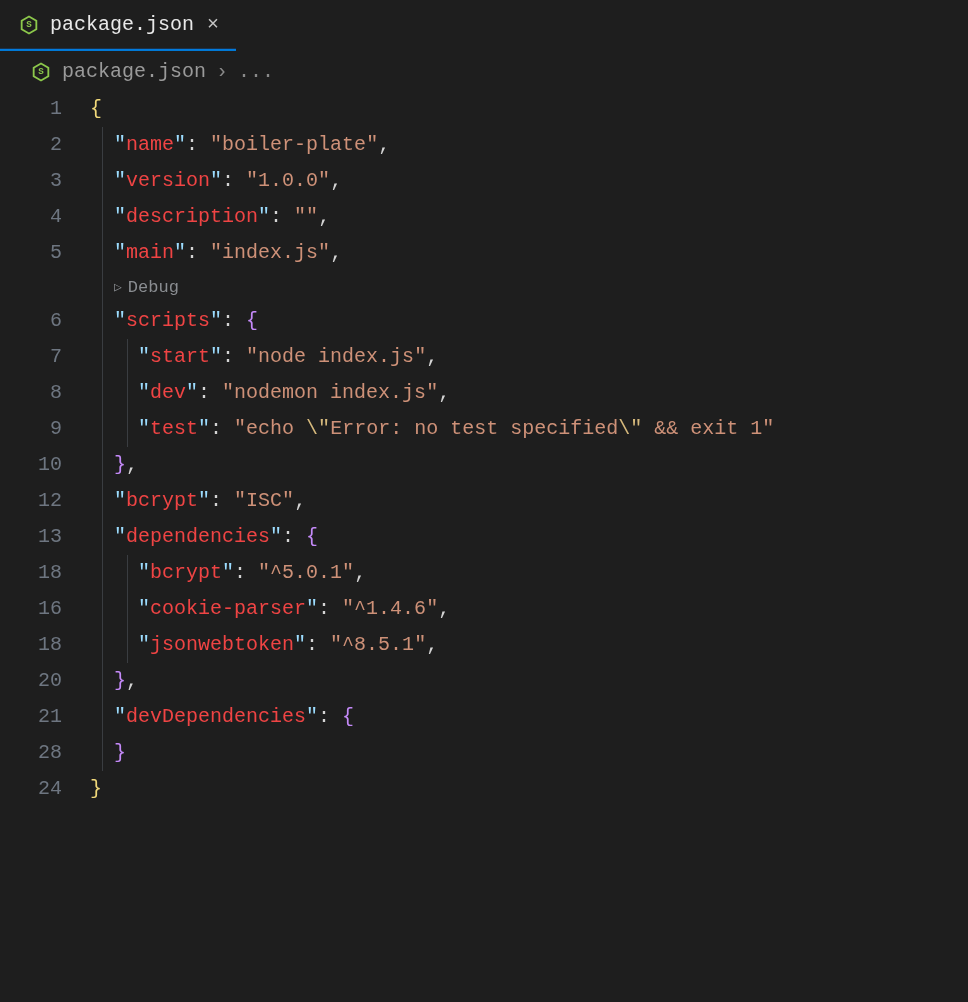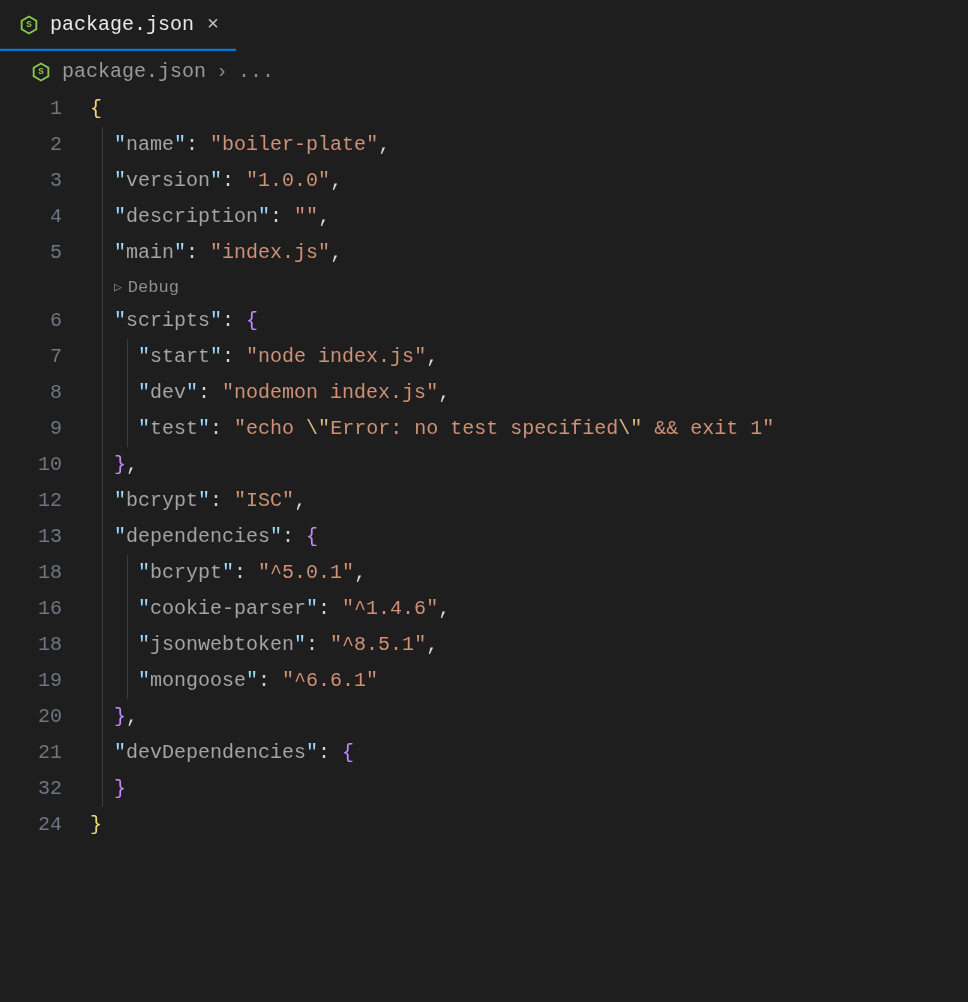--- a/index.html
+++ b/index.html
@@ -80,21 +80,21 @@
     left: 0;
     top: 0;
     bottom: 0;
     border-left: 1px solid #3a3d41;
   }
   .guide.g1 { left: 12px; }
   .guide.g2 { left: 37px; }
   
   .p  { color: #f1d97a; }  
   .p2 { color: #c58af9; }  
-  .k  { color: #a3a3a3; }  
+  .k  { color: #ef4444; }  
   .s  { color: #ce9178; }  
   .qk { color: #9cdcfe; }  
   .c  { color: #d4d4d4; }  
   .esc{ color: #d7ba7d; }  
   
   .codelens-row {
     display: flex;
     align-items: center;
     min-height: 30px;
     line-height: 30px;
@@ -226,38 +226,34 @@
     <div class="gutter">16</div>
     <div class="code"><span class="guide g1"></span><span class="guide g2"></span>    <span class="qk">"</span><span class="k">cookie-parser</span><span class="qk">"</span><span class="c">: </span><span class="s">"</span><span class="s">^1.4.6</span><span class="s">"</span><span class="c">,</span></div>
   </div>
 
 
   <div class="line">
     <div class="gutter">18</div>
     <div class="code"><span class="guide g1"></span><span class="guide g2"></span>    <span class="qk">"</span><span class="k">jsonwebtoken</span><span class="qk">"</span><span class="c">: </span><span class="s">"</span><span class="s">^8.5.1</span><span class="s">"</span><span class="c">,</span></div>
   </div>
 
-  <div class="line">
-    <div class="gutter">19</div>
-    <div class="code"><span class="guide g1"></span><span class="guide g2"></span>    <span class="qk">"</span><span class="k">mongoose</span><span class="qk">"</span><span class="c">: </span><span class="s">"</span><span class="s">^6.6.1</span><span class="s">"</span></div>
-  </div>
 
   <div class="line">
     <div class="gutter">20</div>
     <div class="code"><span class="guide g1"></span>  <span class="p2">}</span><span class="c">,</span></div>
   </div>
 
   <div class="line">
     <div class="gutter">21</div>
     <div class="code"><span class="guide g1"></span>  <span class="qk">"</span><span class="k">devDependencies</span><span class="qk">"</span><span class="c">: </span><span class="p2">{</span></div>
   </div>
 
 
   <div class="line">
-    <div class="gutter">32</div>
+    <div class="gutter">28</div>
     <div class="code"><span class="guide g1"></span>  <span class="p2">}</span></div>
   </div>
 
   <div class="line">
     <div class="gutter">24</div>
     <div class="code"><span class="p">}</span></div>
   </div>
 
 </div>
 

